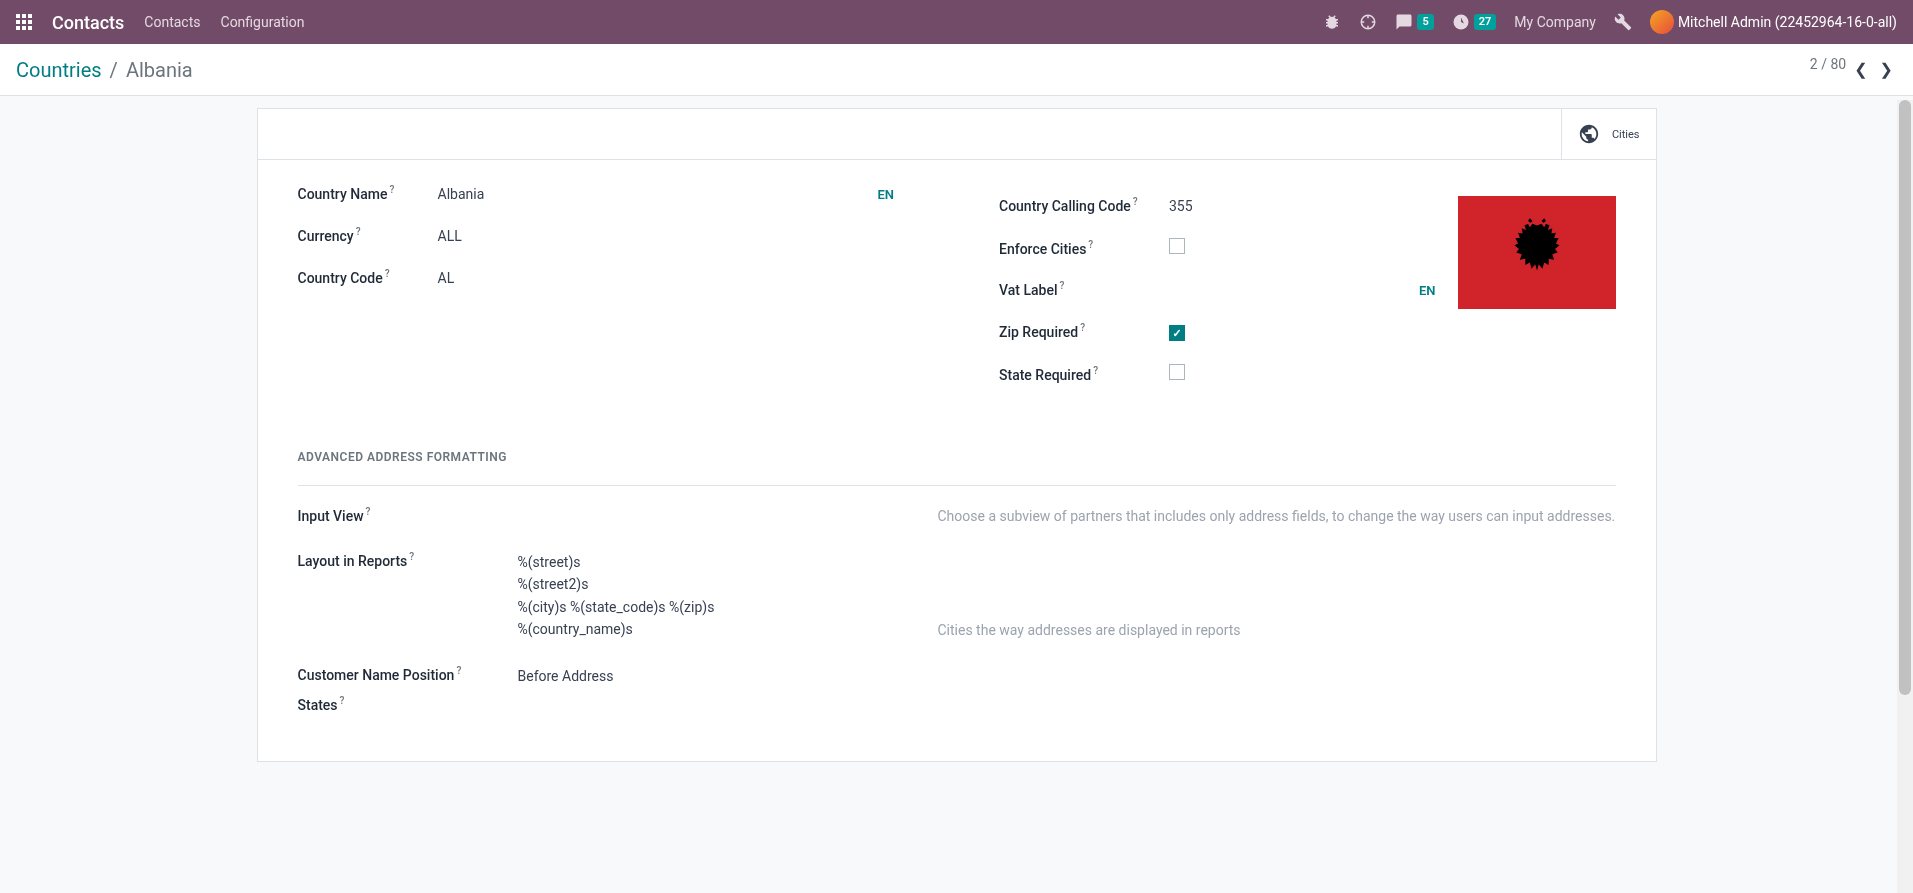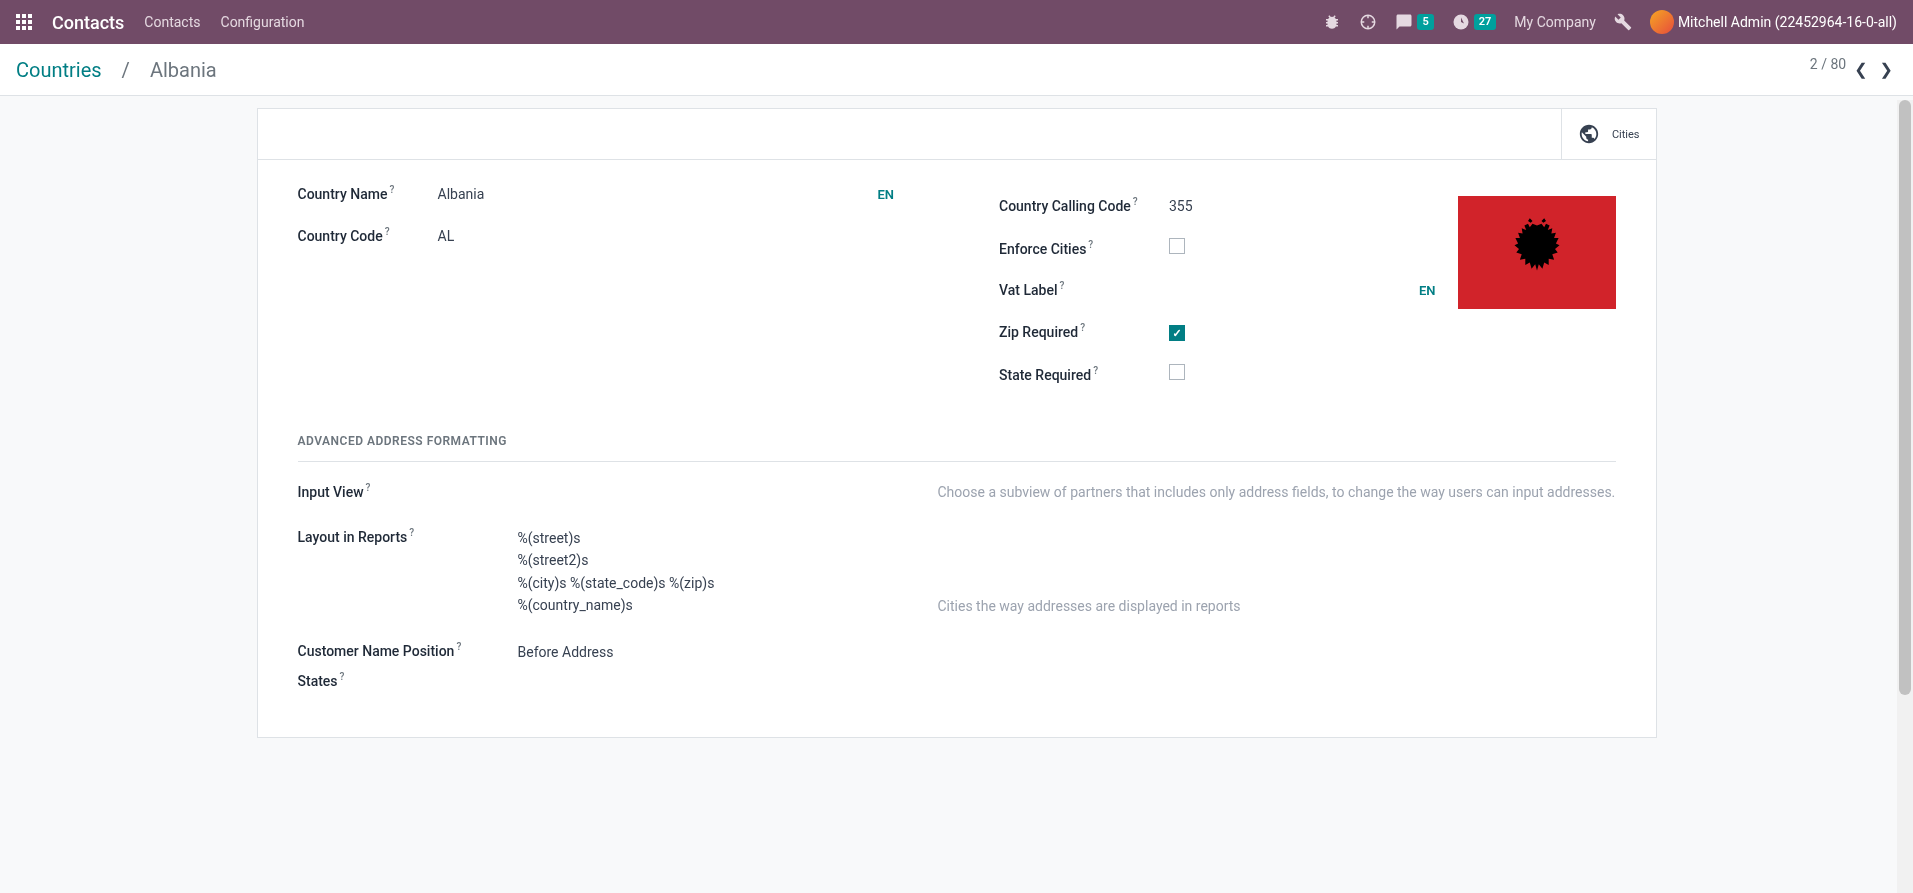--- a/index.html
+++ b/index.html
@@ -50,21 +50,21 @@
     
     
     .control-bar {
       background: #fff;
       border-bottom: 1px solid #dee2e6;
       padding: 12px 16px;
       display: flex;
       align-items: center;
       justify-content: space-between;
     }
-    .breadcrumb { display: flex; align-items: flex-start; gap: 20px; font-size: 20px; }
+    .breadcrumb { display: flex; align-items: flex-start; gap: 8px; font-size: 20px; }
     .breadcrumb-link { color: #017e84; cursor: pointer; }
     .breadcrumb-sep { color: #6c757d; }
     .breadcrumb-current { color: #6c757d; }
     .pager { display: flex; align-items: flex-start; gap: 4px; color: #6c757d; font-size: 14px; }
     .pager-arrow { cursor: pointer; font-size: 16px; color: #374151; padding: 4px; }
     
     
     .content-wrapper {
       padding: 0;
       overflow-y: auto;
@@ -172,22 +172,22 @@
       font-weight: bold;
     }
     
     .section-title {
       color: #6c757d;
       font-size: 12px;
       font-weight: 600;
       letter-spacing: 0.5px;
       text-transform: uppercase;
       border-bottom: 1px solid #dee2e6;
-      padding-bottom: 13px;
-      margin-top: 28px;
+      padding-bottom: 21px;
+      margin-top: 44px;
       margin-bottom: 20px;
     }
     
     .addr-row {
       display: flex;
       gap: 40px;
       margin-bottom: 24px;
     }
     .addr-label {
       width: 180px;
@@ -315,20 +315,26 @@
         <div class="col-left">
           <div class="form-row">
             <span class="form-label">
               <span>Country Name</span><span class="help-q">?</span>
             </span>
             <span class="form-value">Albania</span>
             <span class="lang-badge">EN</span>
           </div>
           <div class="form-row">
             <span class="form-label">
+              <span>Currency</span><span class="help-q">?</span>
+            </span>
+            <span class="form-value">ALL</span>
+          </div>
+          <div class="form-row">
+            <span class="form-label">
               <span>Country Code</span><span class="help-q">?</span>
             </span>
             <span class="form-value">AL</span>
           </div>
         </div>
 
         <div class="col-right">
           <div class="flag-container">
             <div class="flag">
               <svg width="90" height="75" viewBox="0 0 100 80">

